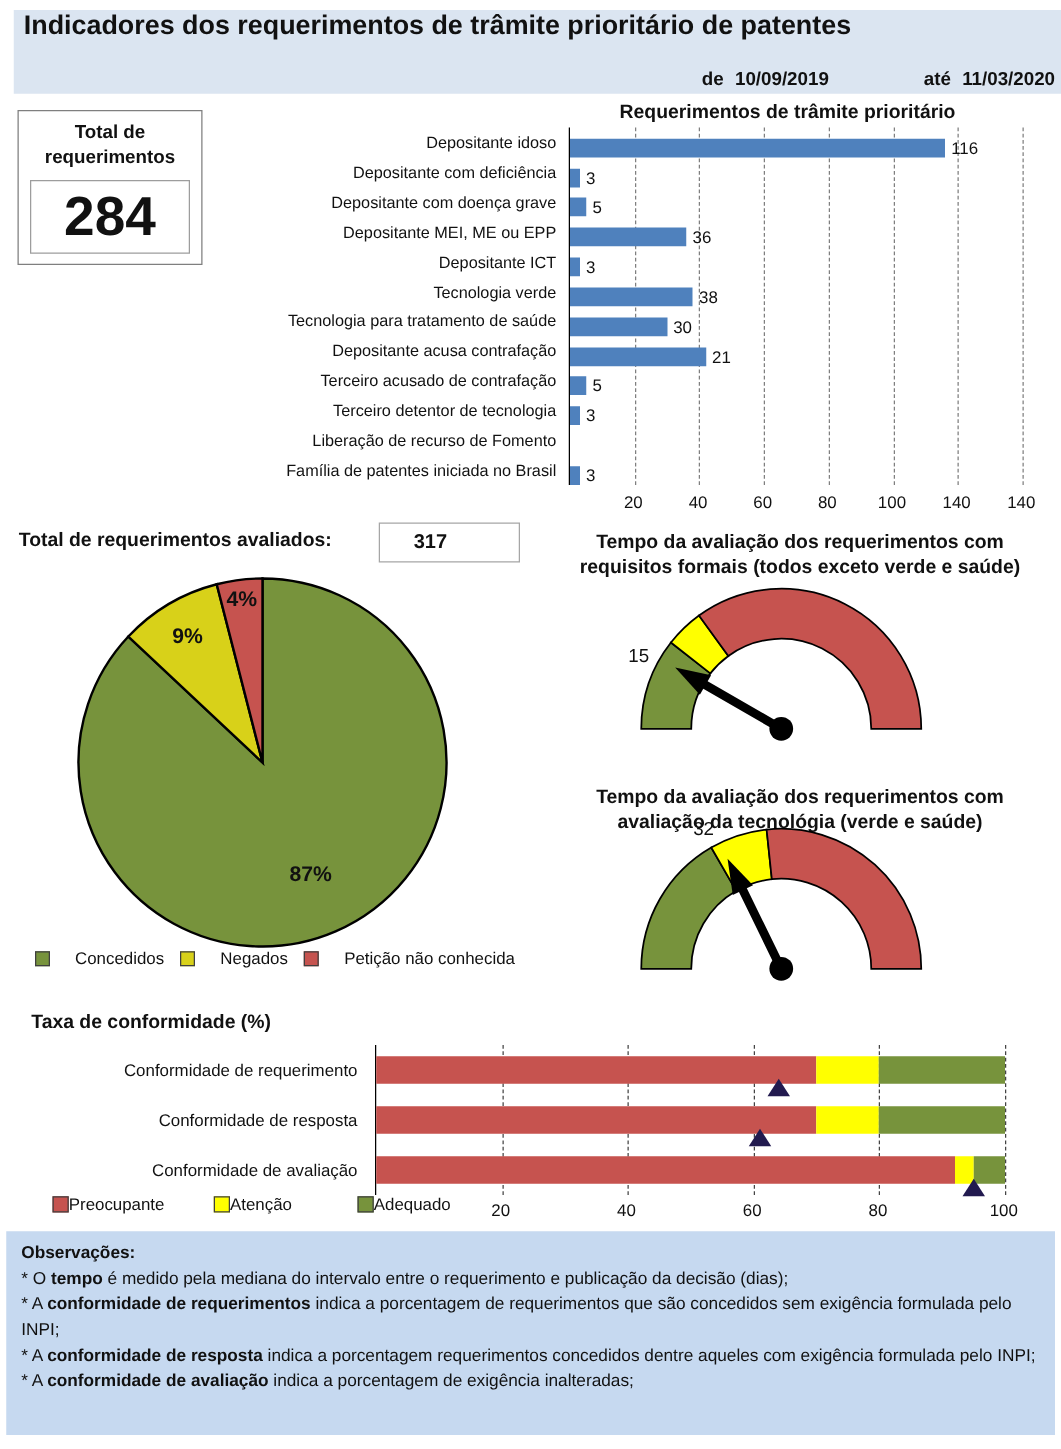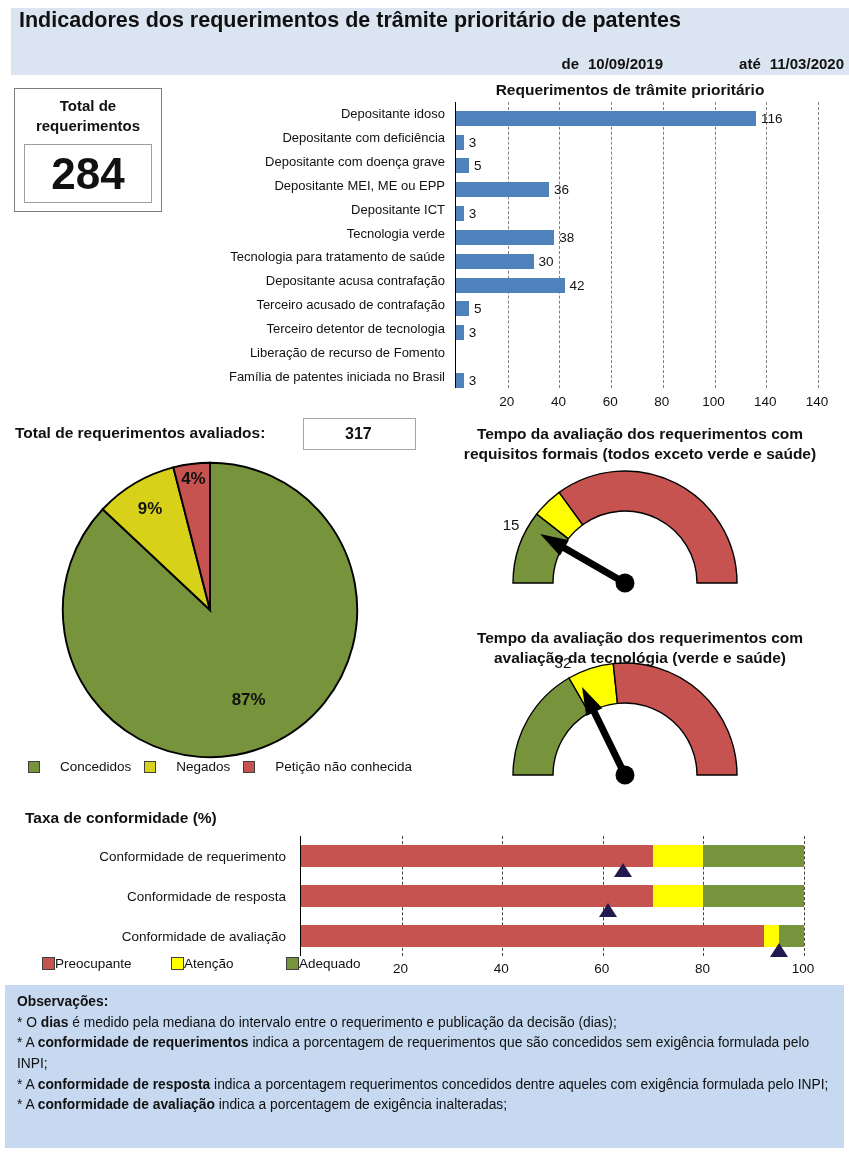--- a/index.html
+++ b/index.html
@@ -34,21 +34,21 @@
   .bar-row { flex:1; display:flex; align-items:flex-end; position:relative; }
   .bar { height:15px; background:#4f81bd; }
   .bar-val { margin-left:5px; font-size:13.5px; }
   .bar-xaxis { position:absolute; left:455px; top:394px; width:362px; height:18px; font-size:13.5px; }
   .xaxis-label { position:absolute; transform:translateX(-50%); }
 
   
   .eval-label { position:absolute; left:15px; top:424px; font-size:15.5px; font-weight:bold; }
   .eval-box { position:absolute; left:303px; top:418px; width:113px; height:32px; box-sizing:border-box;
               border:1.5px solid #a6a6a6; background:#fff; font-size:16px; font-weight:bold;
-              display:flex; align-items:center; padding-left:41px; }
+              display:flex; align-items:center; padding-left:27px; }
   .pie { position:absolute; left:51px; top:451px; width:318px; height:318px; overflow:visible; }
   .pie-legend { position:absolute; left:28px; top:759px; display:flex; gap:13px;
                 font-size:13.5px; align-items:center; }
   .legend-item { display:flex; align-items:center; gap:20px; }
   .swatch { width:12px; height:12px; border:1px solid #3f3f3f; box-sizing:border-box; }
 
   
   .gauge-title { position:absolute; width:410px; text-align:center; font-size:15.5px;
                  font-weight:bold; line-height:1.3; }
   #g1t { left:435px; top:424px; }
@@ -151,21 +151,21 @@
         <div class="bar-row">
           <div class="bar" style="width: 27.1429%; background: rgb(79, 129, 189);"></div>
           <span class="bar-val">38</span>
         </div>
         <div class="bar-row">
           <div class="bar" style="width: 21.4286%; background: rgb(79, 129, 189);"></div>
           <span class="bar-val">30</span>
         </div>
         <div class="bar-row">
           <div class="bar" style="width: 30%; background: rgb(79, 129, 189);"></div>
-          <span class="bar-val">42</span>
+          <span class="bar-val">21</span>
         </div>
         <div class="bar-row">
           <div class="bar" style="width: 3.57143%; background: rgb(79, 129, 189);"></div>
           <span class="bar-val">5</span>
         </div>
         <div class="bar-row">
           <div class="bar" style="width: 2.14286%; background: rgb(79, 129, 189);"></div>
           <span class="bar-val">3</span>
         </div>
         <div class="bar-row"></div>
@@ -297,19 +297,19 @@
         <span>Atenção</span>
       </div>
       <div class="conf-legend-item" style="left: 286px;">
         <span class="swatch" style="width: 13px; height: 13px; background: rgb(119, 147, 60);"></span>
         <span>Adequado</span>
       </div>
     </div>
 
   <div id="notes" class="notes">
       <div class="note-line"><b>Observações:</b></div>
-      <div class="note-line"><span>* O </span><b>dias</b><span> é medido pela mediana do intervalo entre o requerimento e publicação da decisão (dias);</span></div>
+      <div class="note-line"><span>* O </span><b>tempo</b><span> é medido pela mediana do intervalo entre o requerimento e publicação da decisão (dias);</span></div>
       <div class="note-line"><span>* A </span><b>conformidade de requerimentos</b><span> indica a porcentagem de requerimentos que são concedidos sem exigência formulada pelo INPI;</span></div>
       <div class="note-line"><span>* A </span><b>conformidade de resposta</b><span> indica a porcentagem requerimentos concedidos dentre aqueles com exigência formulada pelo INPI;</span></div>
       <div class="note-line"><span>* A </span><b>conformidade de avaliação</b><span> indica a porcentagem de exigência inalteradas;</span></div>
     </div>
 
 </div>
 
 </body></html>

